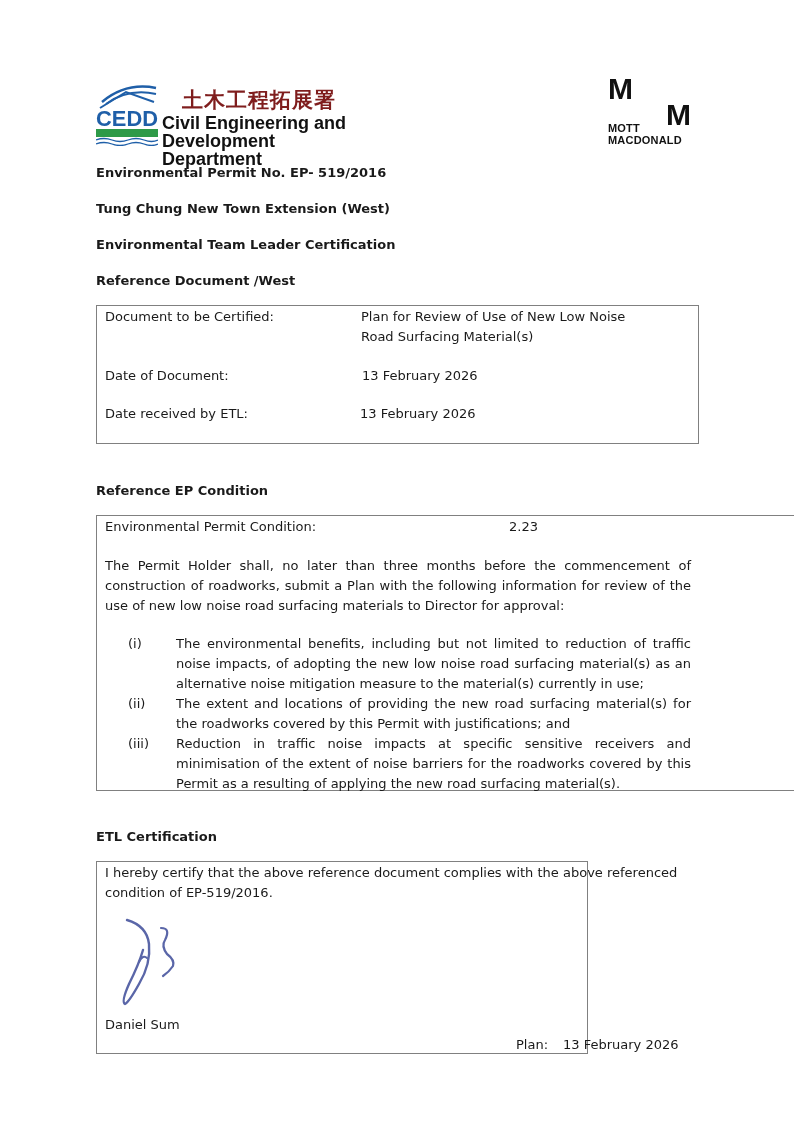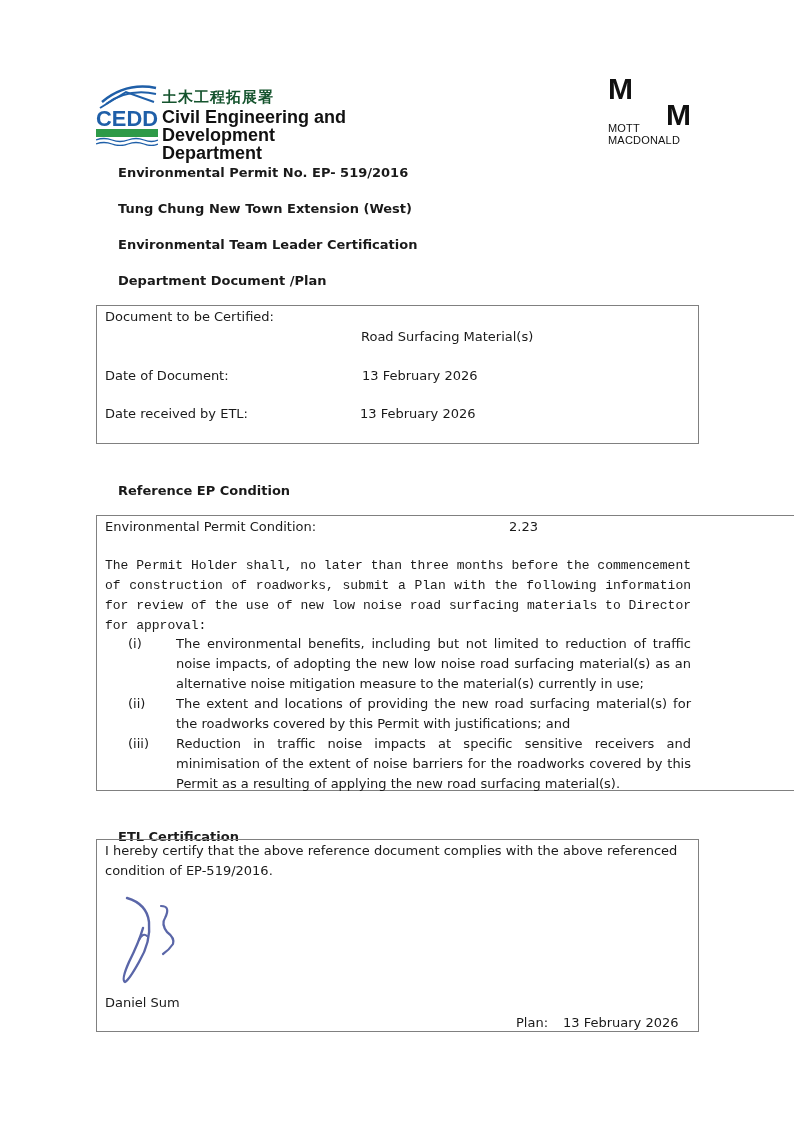--- a/index.html
+++ b/index.html
@@ -7,40 +7,40 @@
     width: 794px; height: 1123px; position: relative; overflow: hidden;
     font-family: "Liberation Sans", "DejaVu Sans", sans-serif;
     color: #1a1a1a;
   }
   .abs { position: absolute; }
 
   
   .cedd-logo { left: 96px; top: 80px; width: 260px; height: 66px; }
   .cedd-mark { position: absolute; left: 0; top: 0; width: 62px; height: 66px; }
   .cedd-text { position: absolute; left: 66px; top: 10px; line-height: 1; }
-  .cedd-cn { font-family: "DejaVu Sans", sans-serif; font-size: 15px; font-weight: bold; color: #14532d; letter-spacing: 1px; }
+  .cedd-cn { font-family: "DejaVu Sans", sans-serif; font-size: 21px; font-weight: bold; color: #7f1d1d; letter-spacing: 1px; text-align: center; }
   .cedd-en { font-size: 18px; font-weight: bold; color: #111; margin-top: 3px; line-height: 18px; }
 
   
   .mm-logo { left: 608px; top: 74px; width: 100px; height: 76px; }
   .mm-m1 { position: absolute; left: 0; top: 0; font-size: 30px; font-weight: bold; color: #111; line-height: 1; }
   .mm-m2 { position: absolute; left: 58px; top: 26px; font-size: 30px; font-weight: bold; color: #111; line-height: 1; }
-  .mm-name { position: absolute; left: 0; top: 48px; font-size: 11px; font-weight: normal; color: #111; line-height: 12px; letter-spacing: 0.2px; }
+  .mm-name { position: absolute; left: 0; top: 48px; font-size: 11px; font-weight: bold; color: #111; line-height: 12px; letter-spacing: 0.2px; }
 
-  .heading { left: 96px; font-size: 14px; font-weight: bold; font-family: "DejaVu Sans", sans-serif; font-size: 13px; margin-left: 22px; }
+  .heading { left: 96px; font-size: 14px; font-weight: bold; font-family: "DejaVu Sans", sans-serif; font-size: 13px; }
 
   .box { border: 1px solid #808080; box-sizing: border-box; }
   .txt { font-family: "DejaVu Sans", sans-serif; font-size: 13px; line-height: 20px; color: #1a1a1a; }
 
   .box1 { left: 96px; top: 305px; width: 603px; height: 139px; }
   .box2 { left: 96px; top: 515px; width: 714px; height: 276px; }
-  .box3 { left: 96px; top: 839px; width: 603px; height: 193px; padding-left: 12px; }
+  .box3 { left: 96px; top: 861px; width: 492px; height: 193px; padding-left: 12px; }
 
   .lbl { position: absolute; white-space: nowrap; }
-  .justify { text-align: justify; font-family: Liberation Mono, monospace; }
+  .justify { text-align: justify; }
 
   .list-item { position: absolute; left: 8px; width: 586px; }
   .list-num { position: absolute; left: 22px; top: 0; }
   .list-text { position: absolute; left: 79px; width: 515px; text-align: justify; text-align-last: left; }
 
   .signature { position: absolute; left: 20px; top: 52px; width: 80px; height: 95px; }
 </style>
 </head>
 <body>
 
@@ -66,24 +66,25 @@
   <div class="mm-m2">M</div>
   <div class="mm-name">
     <div>MOTT</div>
     <div>MACDONALD</div>
   </div>
 </div>
 
 <div class="abs heading" style="top:165px">Environmental Permit No. EP- 519/2016</div>
 <div class="abs heading" style="top:201px">Tung Chung New Town Extension (West)</div>
 <div class="abs heading" style="top:237px">Environmental Team Leader Certification</div>
-<div class="abs heading" style="top:273px">Department Document /Plan</div>
+<div class="abs heading" style="top:273px">Reference Document /West</div>
 
 <div class="abs box box1 txt">
   <div class="lbl" style="left:8px; top:1px">Document to be Certified:</div>
+  <div class="lbl" style="left:264px; top:1px">Plan for Review of Use of New Low Noise</div>
   <div class="lbl" style="left:264px; top:21px">Road Surfacing Material(s)</div>
 
   <div class="lbl" style="left:8px; top:60px">Date of Document:</div>
   <div class="lbl" style="left:265px; top:60px">13 February 2026</div>
 
   <div class="lbl" style="left:8px; top:98px">Date received by ETL:</div>
   <div class="lbl" style="left:263px; top:98px">13 February 2026</div>
 </div>
 
 <div class="abs heading" style="top:483px">Reference EP Condition</div>

